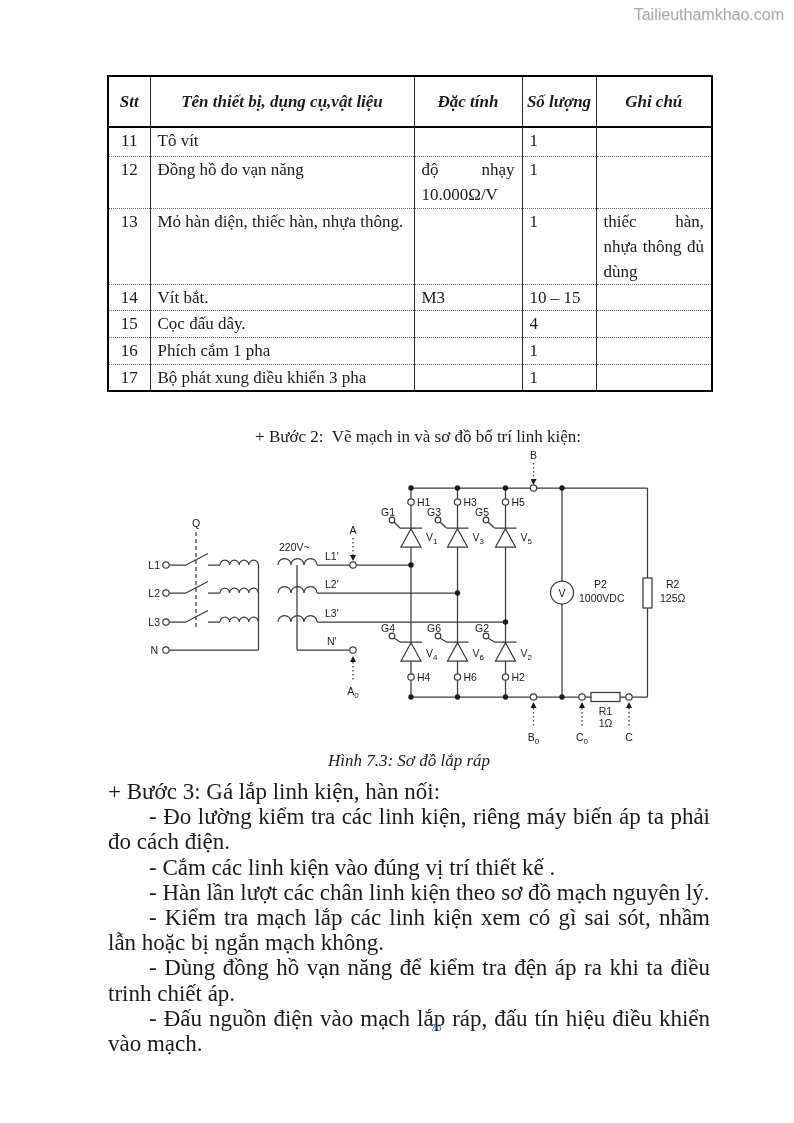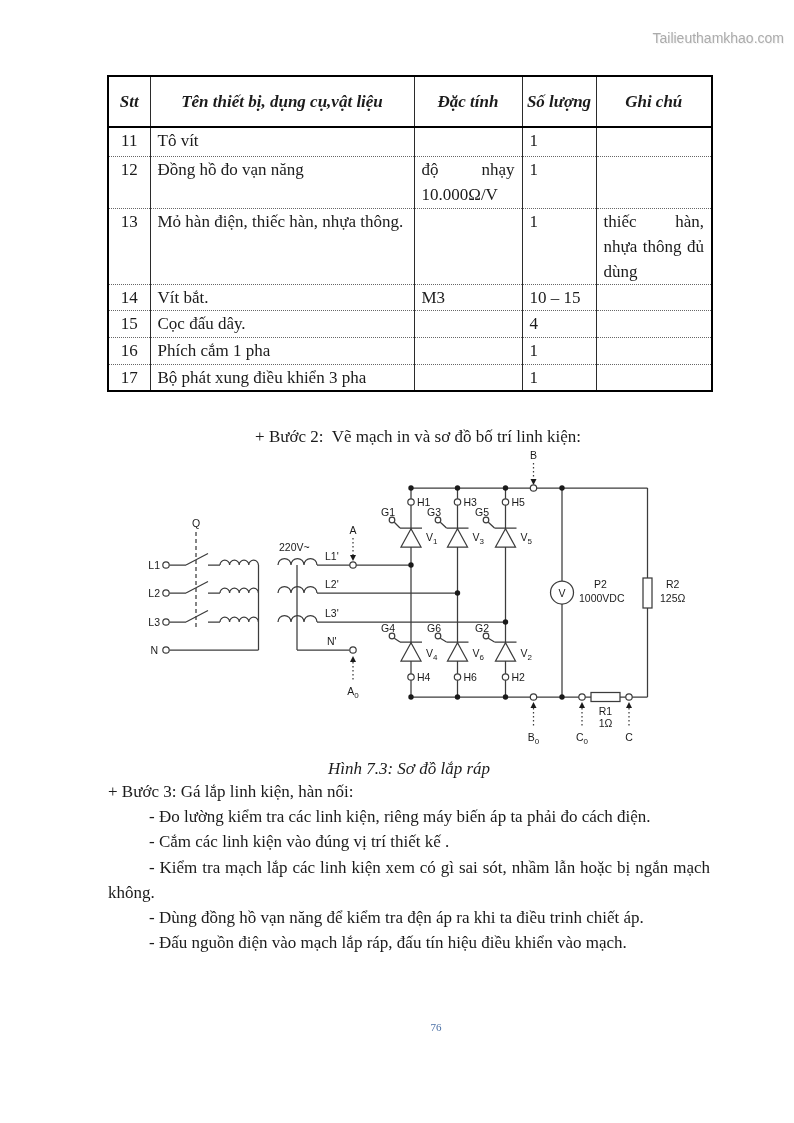--- a/index.html
+++ b/index.html
@@ -1,38 +1,38 @@
 <!DOCTYPE html>
 <html><head>
 <meta charset="utf-8">
 <style>
   html,body{margin:0;padding:0;background:#e8e8e8;}
   .page{position:relative;width:794px;height:1123px;background:#ffffff;margin:0 auto;
         font-family:"Liberation Serif", serif;color:#1b1b1b;overflow:hidden;}
   .watermark{position:absolute;top:6px;right:10px;font-family:"Liberation Sans",sans-serif;
-        font-size:14px;color:#ababab;text-shadow:1px 1px 0 #f2f2f2;margin-top:24px;}
+        font-size:16px;color:#ababab;text-shadow:1px 1px 0 #f2f2f2;}
   
   table.parts{position:absolute;left:107px;top:75px;width:604px;border-collapse:collapse;
         table-layout:fixed;font-size:17px;line-height:25px;}
   table.parts td,table.parts th{border-left:1px solid #2b2b2b;padding:0 7px;vertical-align:top;
         overflow:hidden;font-weight:normal;}
   table.parts td:first-child,table.parts th:first-child{border-left:none;}
   table.parts{border:2px solid #000;padding-left:12px;}
   table.parts tr.hdr th{border-bottom:2px solid #000;vertical-align:middle;text-align:center;
         font-weight:bold;font-style:italic;padding:0 4px;}
   table.parts tr.body-row td{border-top:1px dotted #666;}
   table.parts tr.first-body td{border-top:none;margin-top:20px;}
   td.c-stt{text-align:center;}
   td.justify{text-align:justify;}
   .spec-line1{display:flex;justify-content:space-between;}
   
   .para{position:absolute;left:110px;width:600px;font-size:17px;line-height:25.2px;}
   .caption{position:absolute;left:107px;top:751px;width:604px;text-align:center;
-        font-style:italic;font-size:17px;margin-top:8px;}
-  .steps{position:absolute;left:108px;top:779px;width:602px;font-size:17px;line-height:25.2px;}
+        font-style:italic;font-size:17px;}
+  .steps{position:absolute;left:108px;top:779px;width:602px;font-size:23px;line-height:25.2px;}
   .steps p{margin:0;text-align:justify;}
   .steps p.item{text-indent:41px;}
   .page-number{position:absolute;left:396px;top:1021px;width:80px;text-align:center;
         font-size:11px;color:#4a6fa5;}
   
   .diagram{position:absolute;left:100px;top:440px;width:600px;height:312px;}
   svg text{font-family:"Liberation Sans",sans-serif;font-size:10.5px;fill:#1a1a1a;}
 </style>
 </head>
 <body>
@@ -260,19 +260,20 @@
     </g>
   </svg>
   </div>
 
   <div class="caption">Hình 7.3: Sơ đồ lắp ráp</div>
 
   <div class="steps">
     <p>+ Bước 3: Gá lắp linh kiện, hàn nối:</p>
     <p class="item">- Đo lường kiểm tra các linh kiện, riêng máy biến áp ta phải đo cách điện.</p>
     <p class="item">- Cắm các linh kiện vào đúng vị trí thiết kế .</p>
+    <p class="item">- Hàn lần lượt các chân linh kiện theo sơ đồ mạch nguyên lý.</p>
     <p class="item">- Kiểm tra mạch lắp các linh kiện xem có gì sai sót, nhầm lẫn hoặc bị ngắn mạch không.</p>
     <p class="item">- Dùng đồng hồ vạn năng để kiểm tra đện áp ra khi ta điều trinh chiết áp.</p>
     <p class="item">- Đấu nguồn điện vào mạch lắp ráp, đấu tín hiệu điều khiển vào mạch.</p>
   </div>
 
   <div class="page-number">76</div>
 </div>
 
 </body></html>

